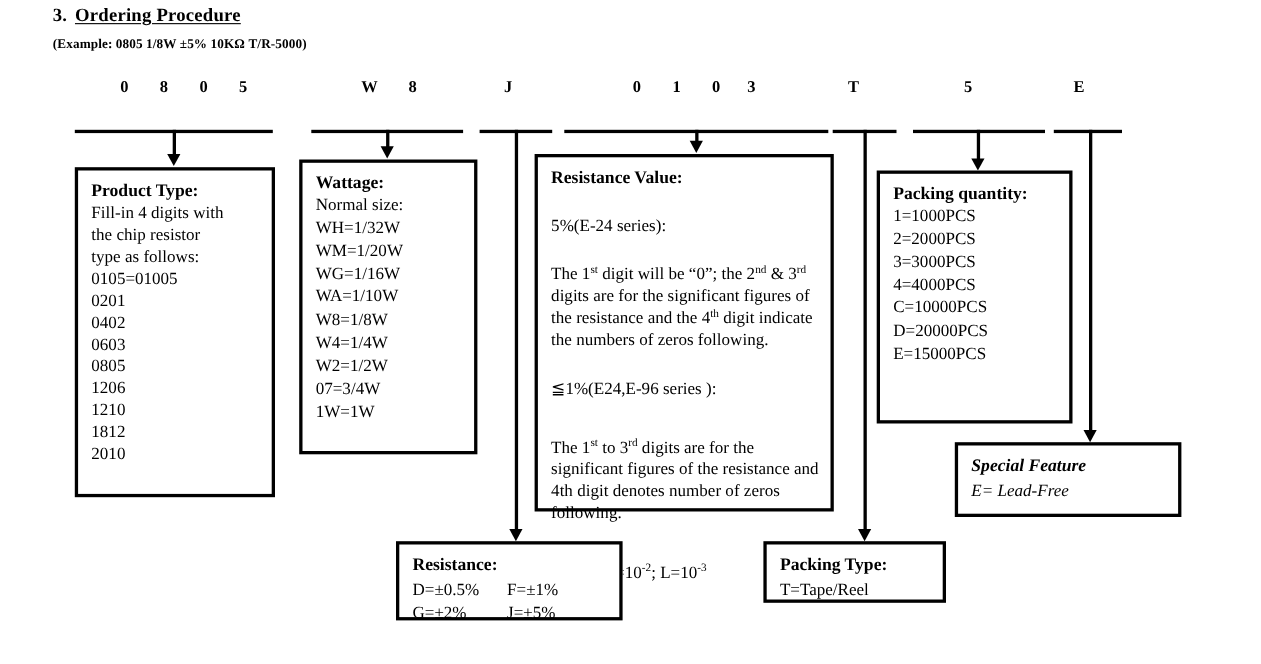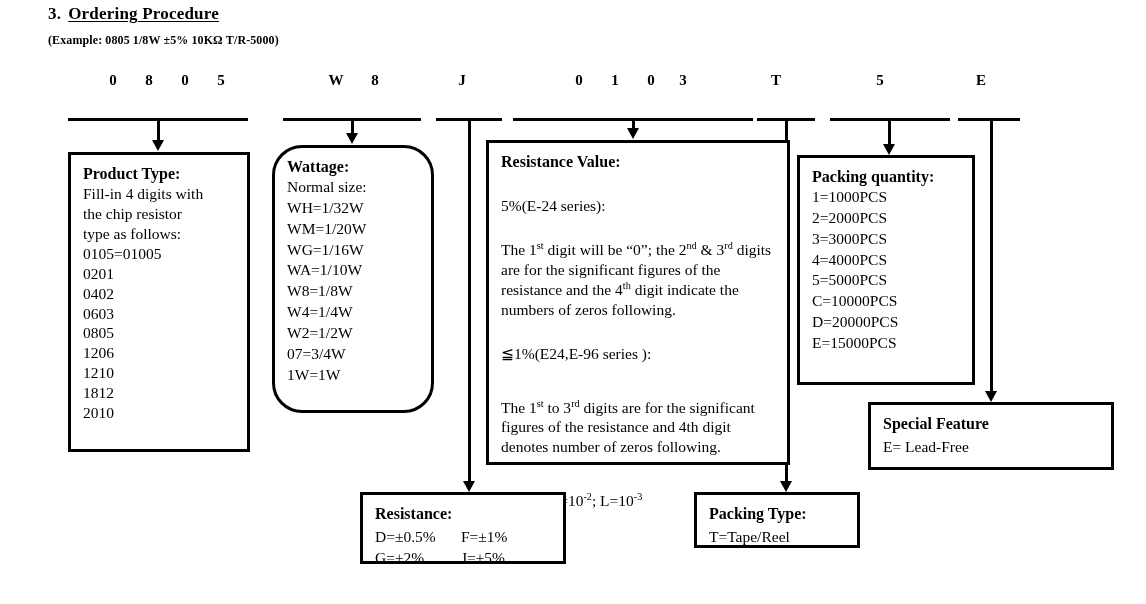--- a/index.html
+++ b/index.html
@@ -93,24 +93,24 @@
   .box .wrapline {
     font-size: 15.5px;
     line-height: 1.30;
   }
   .box .gap { height: 10px; }
   sup { font-size: 0.66em; line-height: 0; vertical-align: super; }
   .le { font-size: 15.5px; }
 
   
   #box-product-type { left: 68px;  top: 152px; width: 182px; height: 300px; }
-  #box-wattage      { left: 272px; top: 145px; width: 162px; height: 268px; border-radius: 30px; }
-  #box-resistance   { left: 486px; top: 140px; width: 304px; height: 325px; }
+  #box-wattage      { left: 272px; top: 145px; width: 162px; height: 268px; }
+  #box-resistance   { left: 486px; top: 140px; width: 272px; height: 325px; }
   #box-packing-qty  { left: 797px; top: 155px; width: 178px; height: 230px; }
-  #box-special      { left: 868px; top: 402px; width: 246px; height: 68px; }
+  #box-special      { left: 868px; top: 402px; width: 206px; height: 68px; font-style: italic; }
   #box-tolerance    { left: 360px; top: 492px; width: 206px; height: 72px; }
   #box-packing-type { left: 694px; top: 492px; width: 166px; height: 56px; }
 
   #box-resistance .line, #box-resistance .wrapline { font-size: 15.5px; line-height: 1.285; margin-top: 24px; }
   #box-product-type .line { line-height: 1.285; }
   #box-wattage .line { line-height: 1.345; }
   #box-packing-qty .line { line-height: 1.345; }
   #box-tolerance .line, #box-packing-type .line, #box-special .line { line-height: 1.38; }
   #box-tolerance .title, #box-packing-type .title, #box-special .title { margin-bottom: 2px; }
   .pad-col { display: inline-block; min-width: 86px; }
@@ -213,21 +213,20 @@
     <div class="gap"></div>
     <div class="line"><span>J=16</span><sup>-1</sup><span>; K=10</span><sup>-2</sup><span>; L=10</span><sup>-3</sup></div>
   </div>
 
   <div class="box" id="box-packing-qty">
     <div class="title">Packing quantity:</div>
     <div class="line">1=1000PCS</div>
     <div class="line">2=2000PCS</div>
     <div class="line">3=3000PCS</div>
     <div class="line">4=4000PCS</div>
-    <div class="line">5=5000PCS</div>
     <div class="line">C=10000PCS</div>
     <div class="line">D=20000PCS</div>
     <div class="line">E=15000PCS</div>
   </div>
 
   <div class="box" id="box-special">
     <div class="title">Special Feature</div>
     <div class="line">E= Lead-Free</div>
   </div>
 

